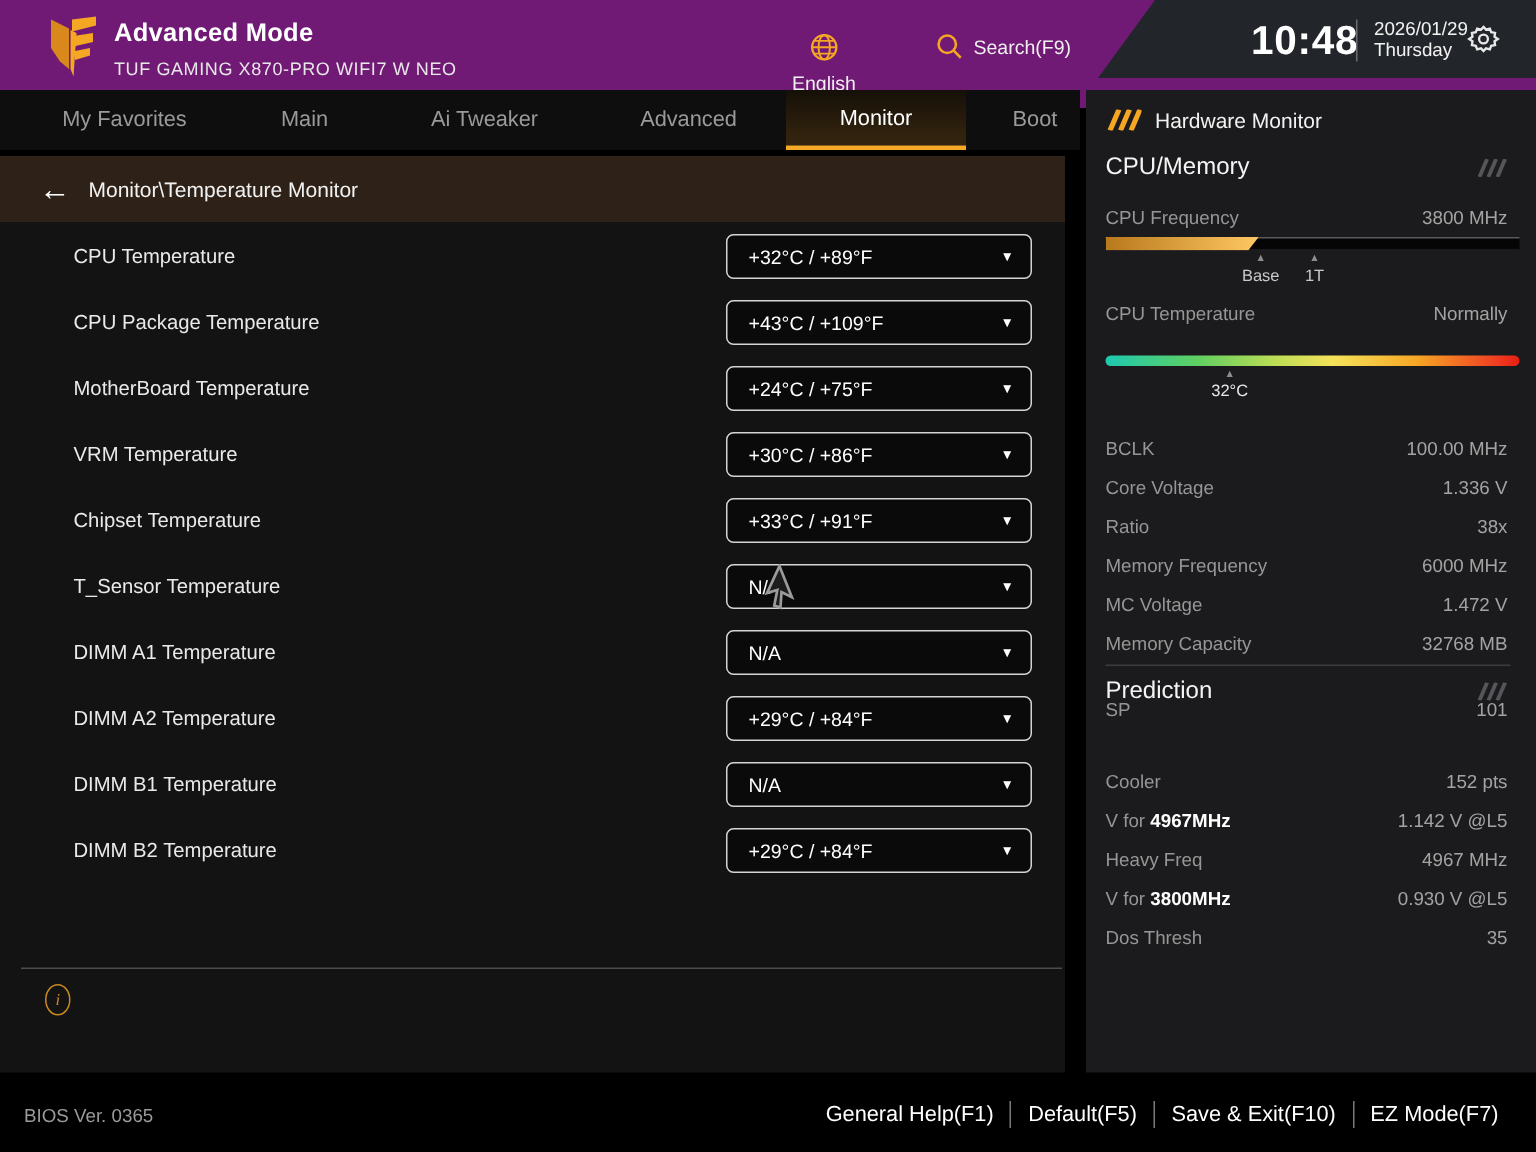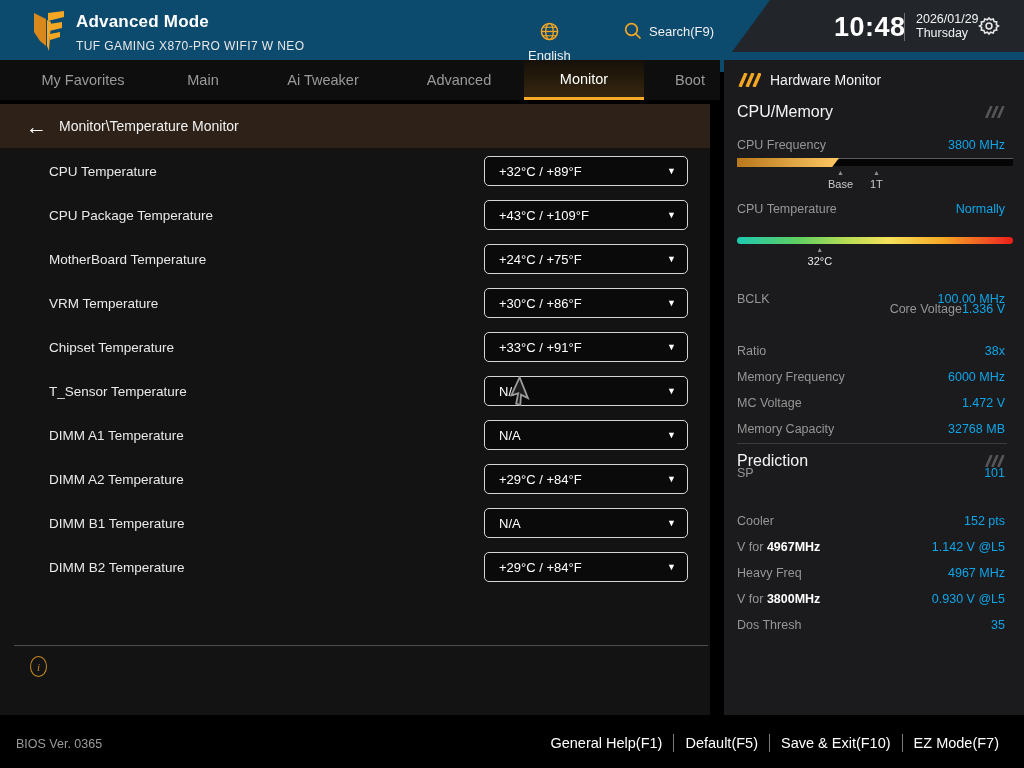--- a/index.html
+++ b/index.html
@@ -1,21 +1,21 @@
 <!DOCTYPE html>
 <html><head>
 <meta charset="utf-8">
 <style>
   * { margin:0; padding:0; box-sizing:border-box; }
   html,body { width:1024px; height:768px; background:#000; overflow:hidden;
               font-family:"Liberation Sans", sans-serif; }
   #screen { position:relative; width:1024px; height:768px; background:#000; }
 
   
-  .header { position:absolute; left:0; top:0; width:1024px; height:72px; background:#0c4a6e; }
+  .header { position:absolute; left:0; top:0; width:1024px; height:72px; background:#701a75; }
   .logo { position:absolute; left:33px; top:10px; }
   .h-title { position:absolute; left:76px; top:12px; font-size:17px; font-weight:bold; color:#fff; letter-spacing:.2px; }
   .h-sub   { position:absolute; left:76px; top:39px; font-size:12px; color:#e8e8e8; letter-spacing:.4px; }
   .h-lang  { position:absolute; left:528px; top:22px; display:flex; align-items:center; gap:7px; color:#efefef; font-size:13px; cursor:default;flex-direction:column; }
   .h-search{ position:absolute; left:624px; top:22px; display:flex; align-items:center; gap:7px; color:#efefef; font-size:13px; }
   .tr-panel{ position:absolute; right:0; top:0; width:292px; height:52px; background:#22262b;
              clip-path:polygon(13% 0, 100% 0, 100% 100%, 0 100%); }
   .tr-time { position:absolute; left:102px; top:12px; font-size:27px; font-weight:bold; color:#fff; letter-spacing:.5px; }
   .tr-div  { position:absolute; left:172px; top:13px; width:1px; height:28px; background:#6a6d72; }
   .tr-date { position:absolute; left:184px; top:12px; color:#f2f2f2; font-size:12.5px; line-height:14px; }
@@ -50,21 +50,21 @@
           font-size:11px; font-style:italic; font-family:"Liberation Serif", serif; }
   .cursor { position:absolute; left:506px; top:272px; }
 
   
   .side { position:absolute; left:724px; top:60px; width:300px; height:655px; background:#1b1b1d; }
   .hm-head { position:absolute; left:13px; top:0; height:40px; display:flex; align-items:center; gap:9px; }
   .hm-title { color:#f2f2f2; font-size:14px; }
   .sec-title { color:#f4f4f4; font-size:16px; }
   .s-row { position:absolute; left:13px; width:268px; display:flex; justify-content:space-between; align-items:center; }
   .s-lbl { color:#969696; font-size:12.5px; }
-  .s-val { color:#0ea5e9; font-size:12.5px; }
+  .s-val { color:#a3a3a3; font-size:12.5px; }
   .s-lbl b { color:#fff; font-weight:bold; }
   .freq-track { position:absolute; left:13px; top:98px; width:276px; height:8px;
                 background:#050505; border-top:1px solid #5a5a5a; }
   .freq-fill { position:absolute; left:0; top:-1px; height:9px;
                background:linear-gradient(90deg,#b8781c 0%,#ffc863 100%);
                clip-path:polygon(0 0,100% 0,calc(100% - 7px) 100%,0 100%); }
   .marker { position:absolute; transform:translateX(-50%); text-align:center; color:#c9c9c9; }
   .marker .tri { display:block; font-size:7px; color:#8d8d8d; line-height:7px; }
   .marker .mlbl { display:block; font-size:11px; margin-top:2px; }
   .temp-track { position:absolute; left:13px; top:177px; width:276px; height:7px; border-radius:4px;
@@ -279,21 +279,21 @@
       <div class="marker" style="top: 9px; color: rgb(232, 232, 232); left: 30%;">
         <span class="tri">▲</span>
         <span class="mlbl">32°C</span>
       </div>
     </div>
 
     <div class="s-row" style="top:226px; height:26px;">
       <span class="s-lbl">BCLK</span>
       <span class="s-val">100.00 MHz</span>
     </div>
-    <div class="s-row" style="top:236px; height:26px;justify-content:flex-end;">
+    <div class="s-row" style="top:252px; height:26px;">
       <span class="s-lbl">Core Voltage</span>
       <span class="s-val">1.336 V</span>
     </div>
     <div class="s-row" style="top:278px; height:26px;">
       <span class="s-lbl">Ratio</span>
       <span class="s-val">38x</span>
     </div>
     <div class="s-row" style="top:304px; height:26px;gap:43px;">
       <span class="s-lbl">Memory Frequency</span>
       <span class="s-val">6000 MHz</span>

